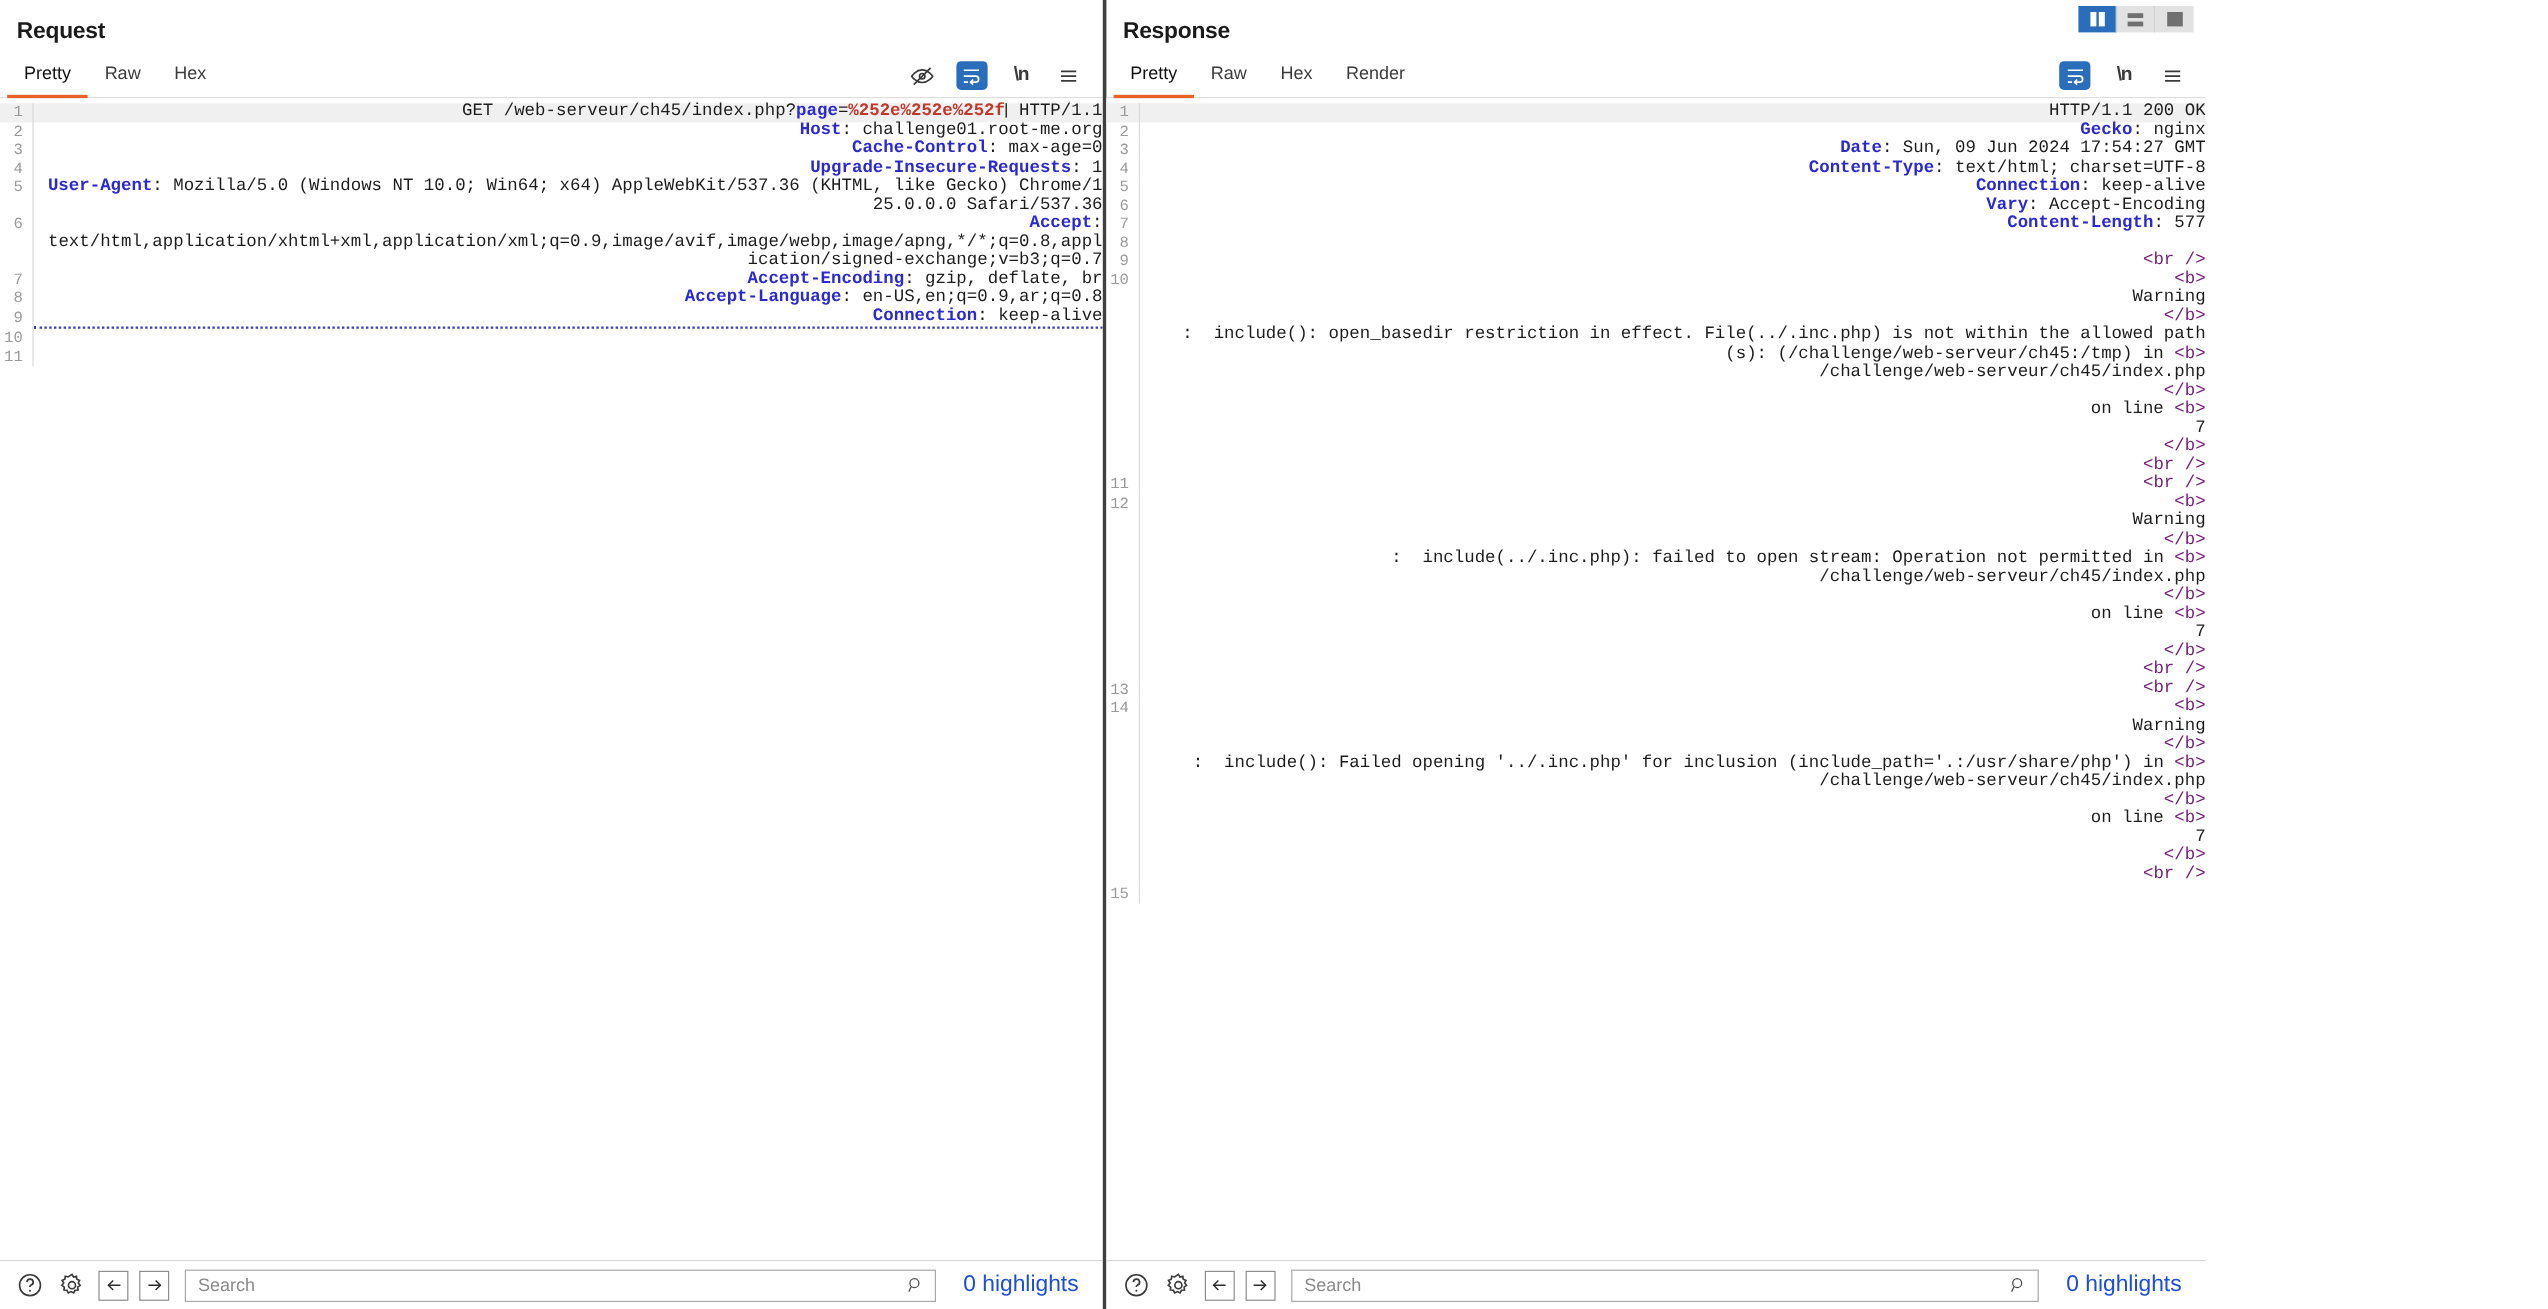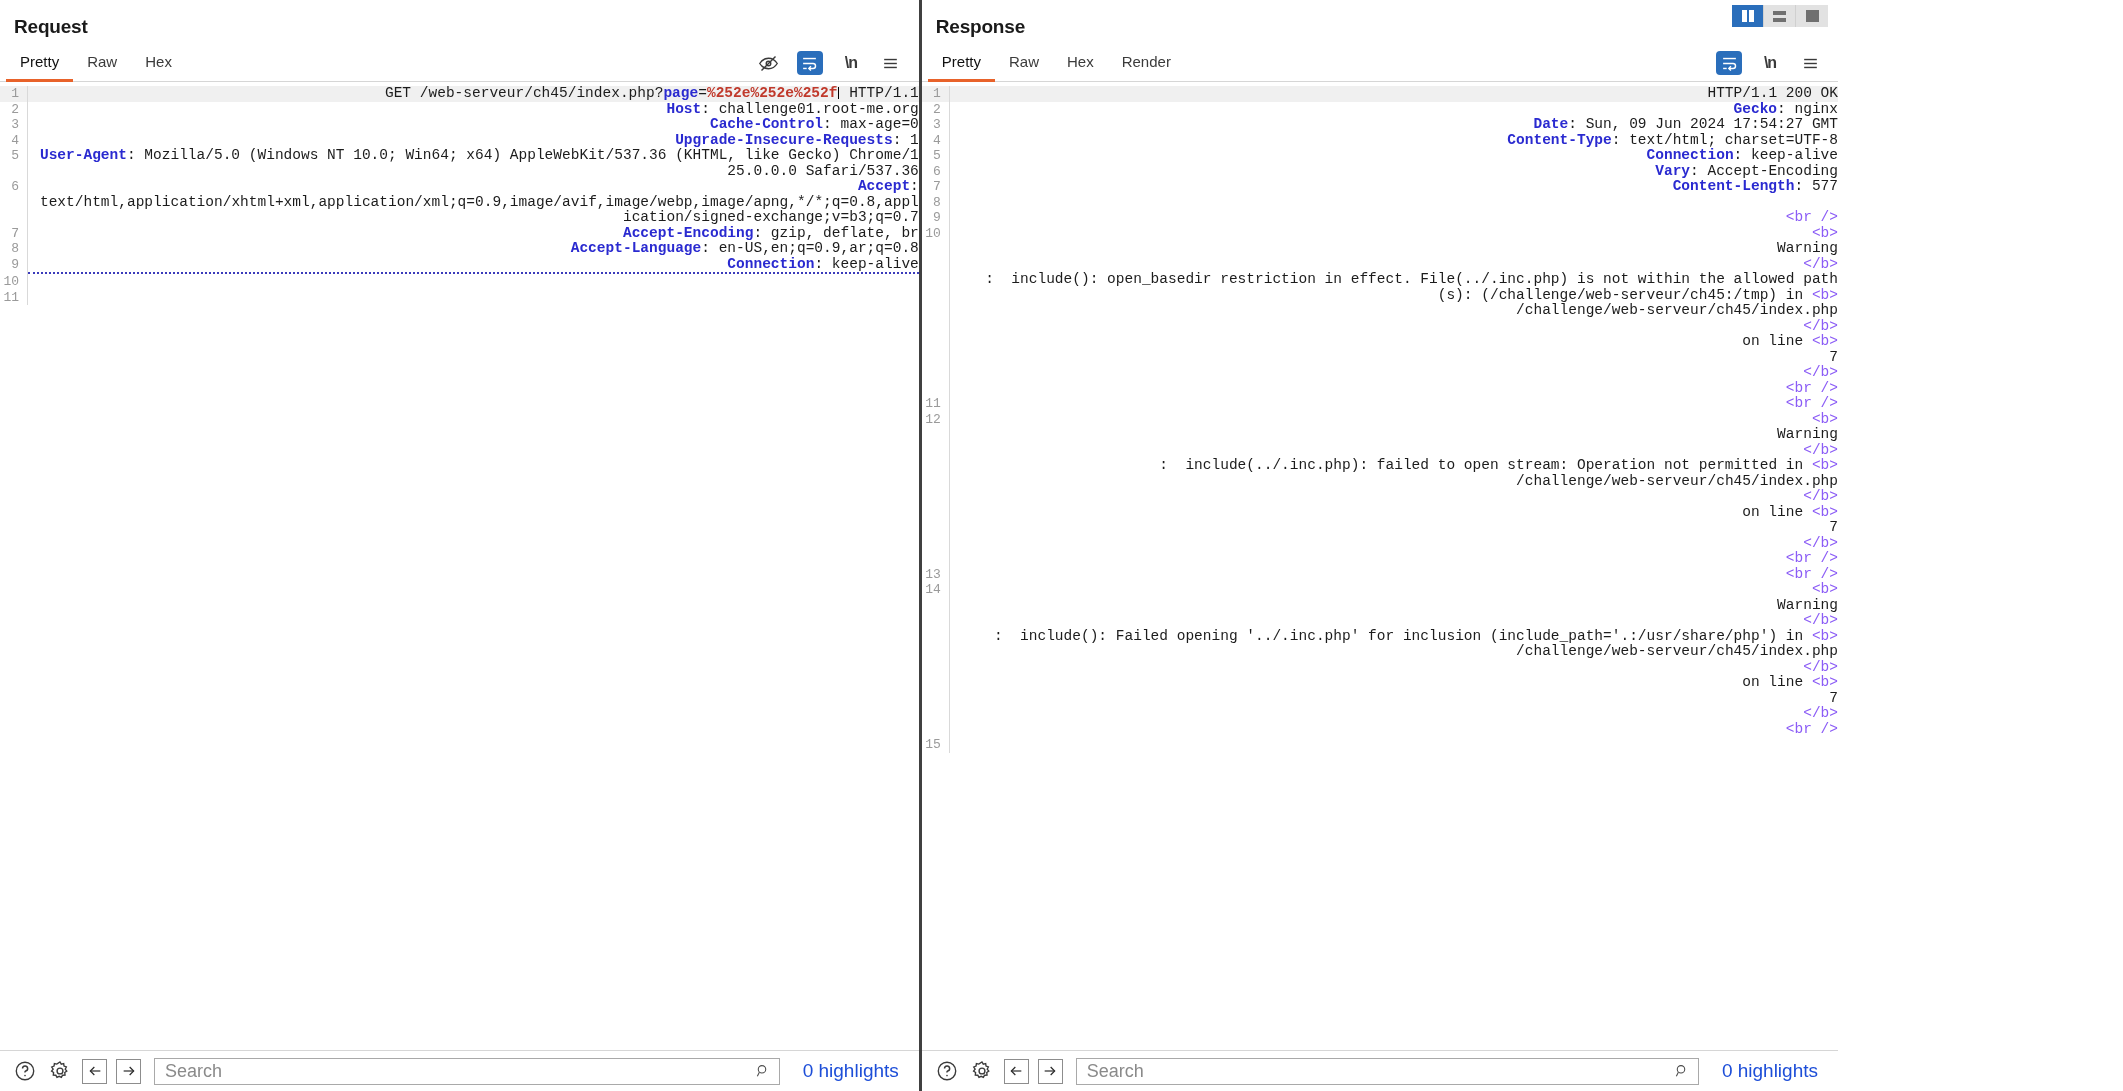--- a/index.html
+++ b/index.html
@@ -106,21 +106,21 @@
     min-height: 15.5px;
   }
   .content {
     padding-left: 9px; white-space: pre-wrap; word-break: break-all;
     color: #1c1c1c; line-height: 15.5px; flex: 1; text-align: right;
   }
   .hdr { color: #2a2ad0; font-weight: bold; }
   .pval { color: #1c1c1c; }
   .param { color: #2a2ad0; font-weight: bold; }
   .pvalue-red { color: #c0392b; font-weight: bold; }
-  .tag { color: #8b5cf6; }
+  .tag { color: #701a75; }
   .caret {
     display: inline-block; width: 1px; background: #000;
     height: 12px; vertical-align: -2px; margin: 0 1px;
   }
   .underline-dot {
     border-bottom: 2px dotted #3b3bbb;
   }
 
   
   .bottombar {
@@ -142,21 +142,21 @@
     cursor: pointer; font-size: 15px; color: #2b2b2b;
   }
   .search-wrap {
     flex: 1; height: 27px; border: 1px solid #a9a9a9;
     background: #fff; display: flex; align-items: center;
     padding: 0 8px; margin-left: 4px;
   }
   .search-wrap input {
     flex: 1; border: none; outline: none;
     font-family: "Liberation Sans", sans-serif;
-    font-size: 18px; color: #222; background: transparent;
+    font-size: 15px; color: #222; background: transparent;
   }
   .search-wrap input::placeholder { color: #8a8a8a; }
   .highlights {
     font-size: 19px; color: #1d4ed8; white-space: nowrap;
     padding: 0 8px 0 14px;
   }
   svg { display: block; }
 </style>
 </head>
 <body>

